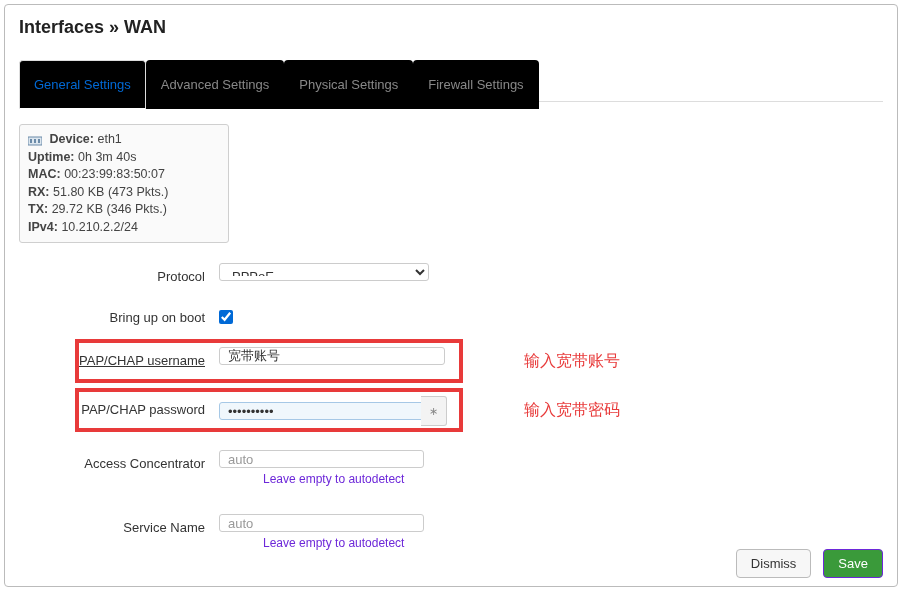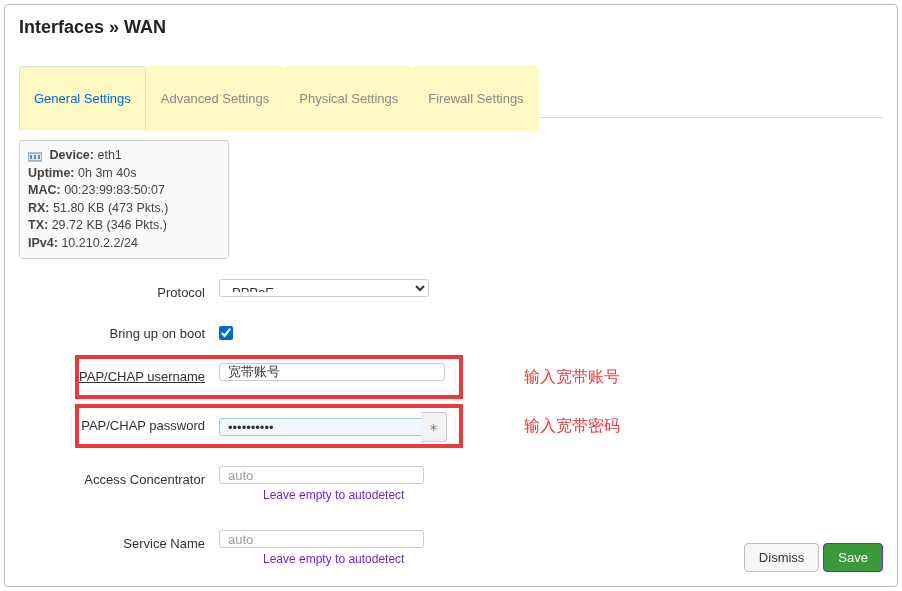--- a/index.html
+++ b/index.html
@@ -25,30 +25,30 @@
     font-weight: bold;
     color: #222;
     margin-bottom: 14px;
   }
   .tabs {
     display: flex;
     border-bottom: 1px solid #ddd;
     margin-bottom: 22px;
   }
   .tab {
-    padding: 24px 14px;
+    padding: 16px 14px;
     border: 1px solid transparent;
     border-bottom: none;
     border-top-left-radius: 4px;
     border-top-right-radius: 4px;
     color: #888;
     cursor: pointer;
     position: relative;
-    top: 14px;
-    background: #fef9c3;
+    top: 8px;
+    background: #000000;
   }
   .tab.active {
     border-color: #ddd;
     border-bottom: 1px solid #fff;
     color: #0069d6;
   }
   .form-row {
     display: flex;
     align-items: flex-start;
     margin-bottom: 20px;
@@ -137,23 +137,23 @@
     cursor: pointer;
     display: flex;
     align-items: center;
     justify-content: center;
     font-size: 11px;
     margin-left: -3px;
   }
   .footer {
     position: absolute;
     right: 14px;
-    bottom: 14px;
-    display: flex;
-    gap: 4px;
+    bottom: 8px;
+    display: flex;
+    gap: 12px;
   }
   .btn {
     border-radius: 4px;
     padding: 6px 14px;
     font-size: 13px;
     cursor: pointer;
   }
   .btn-default {
     background: #f7f7f7;
     border: 1px solid #bbb;

